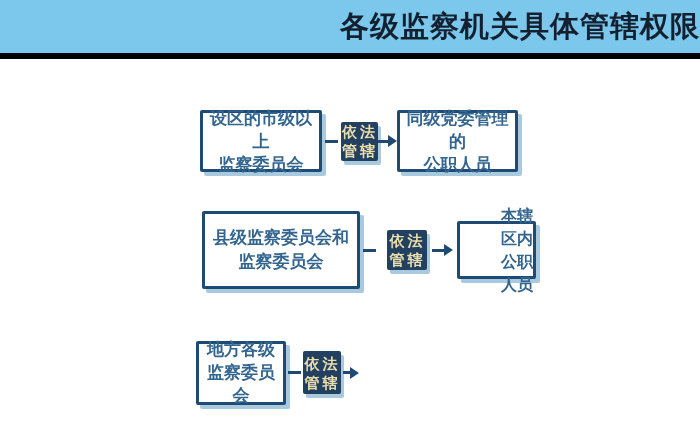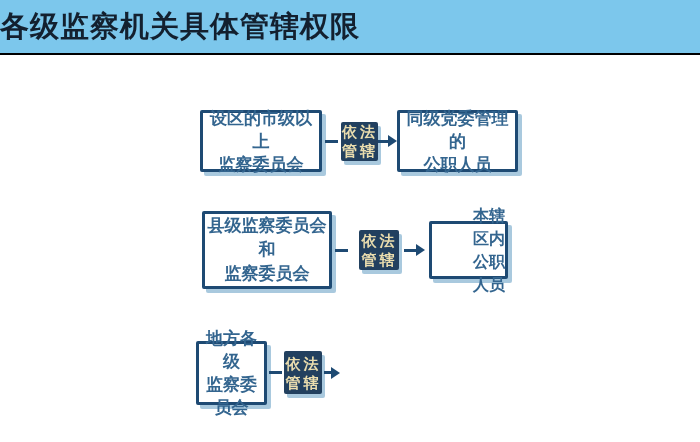--- a/index.html
+++ b/index.html
@@ -5,22 +5,22 @@
   html,body{margin:0;padding:0;}
   body{
     width:700px;height:442px;position:relative;overflow:hidden;
     background:#ffffff;
     font-family:"Liberation Sans",sans-serif;
   }
   
   .banner{
     position:absolute;left:0;top:0;width:700px;height:53px;
     background:#7cc7ec;
-    display:flex;align-items:center;justify-content:flex-start;
-    border-bottom:2px solid #000000;
+    display:flex;align-items:center;justify-content:flex-end;
+    border-bottom:6px solid #000000;
   }
   .banner h1{
     margin:0;
     font-family:"Liberation Serif","DejaVu Serif",serif;
     font-size:29px;font-weight:bold;color:#13202f;letter-spacing:1px;
   }
   
   .row{position:absolute;display:flex;align-items:center;}
   .row1{left:200px;top:110px;height:62px;}
   .row2{left:202px;top:211px;height:78px;}
@@ -29,23 +29,23 @@
   .box{
     box-sizing:border-box;flex:0 0 auto;
     border:3px solid #1e4a73;background:#ffffff;border-radius:2px;
     box-shadow:4px 4px 0 rgba(148,187,214,0.8);
     display:flex;flex-direction:column;justify-content:center;
     text-align:center;color:#33658f;font-weight:bold;
     font-size:17px;line-height:23px;
   }
   .row1 .src{width:122px;height:62px;}
   .row1 .tgt{width:121px;height:62px;}
-  .row2 .src{width:130px;height:78px;line-height:24px;}
+  .row2 .src{width:158px;height:78px;line-height:24px;}
   .row2 .tgt{width:79px;height:58px;font-size:16px;padding-left:41px;}
-  .row3 .src{width:71px;height:64px;}
+  .row3 .src{width:90px;height:64px;}
   .row3 .tgt{width:209px;height:65px;}
 
   .dash{flex:0 0 auto;width:13px;height:3px;background:#1e4a73;}
   .row1 .dash{margin:0 3px;}
   .row2 .dash{margin-left:3px;margin-right:11px;}
   .row3 .dash{margin:0 2px;}
 
   .label{
     box-sizing:border-box;flex:0 0 auto;
     background:#22405f;border-radius:2px;

